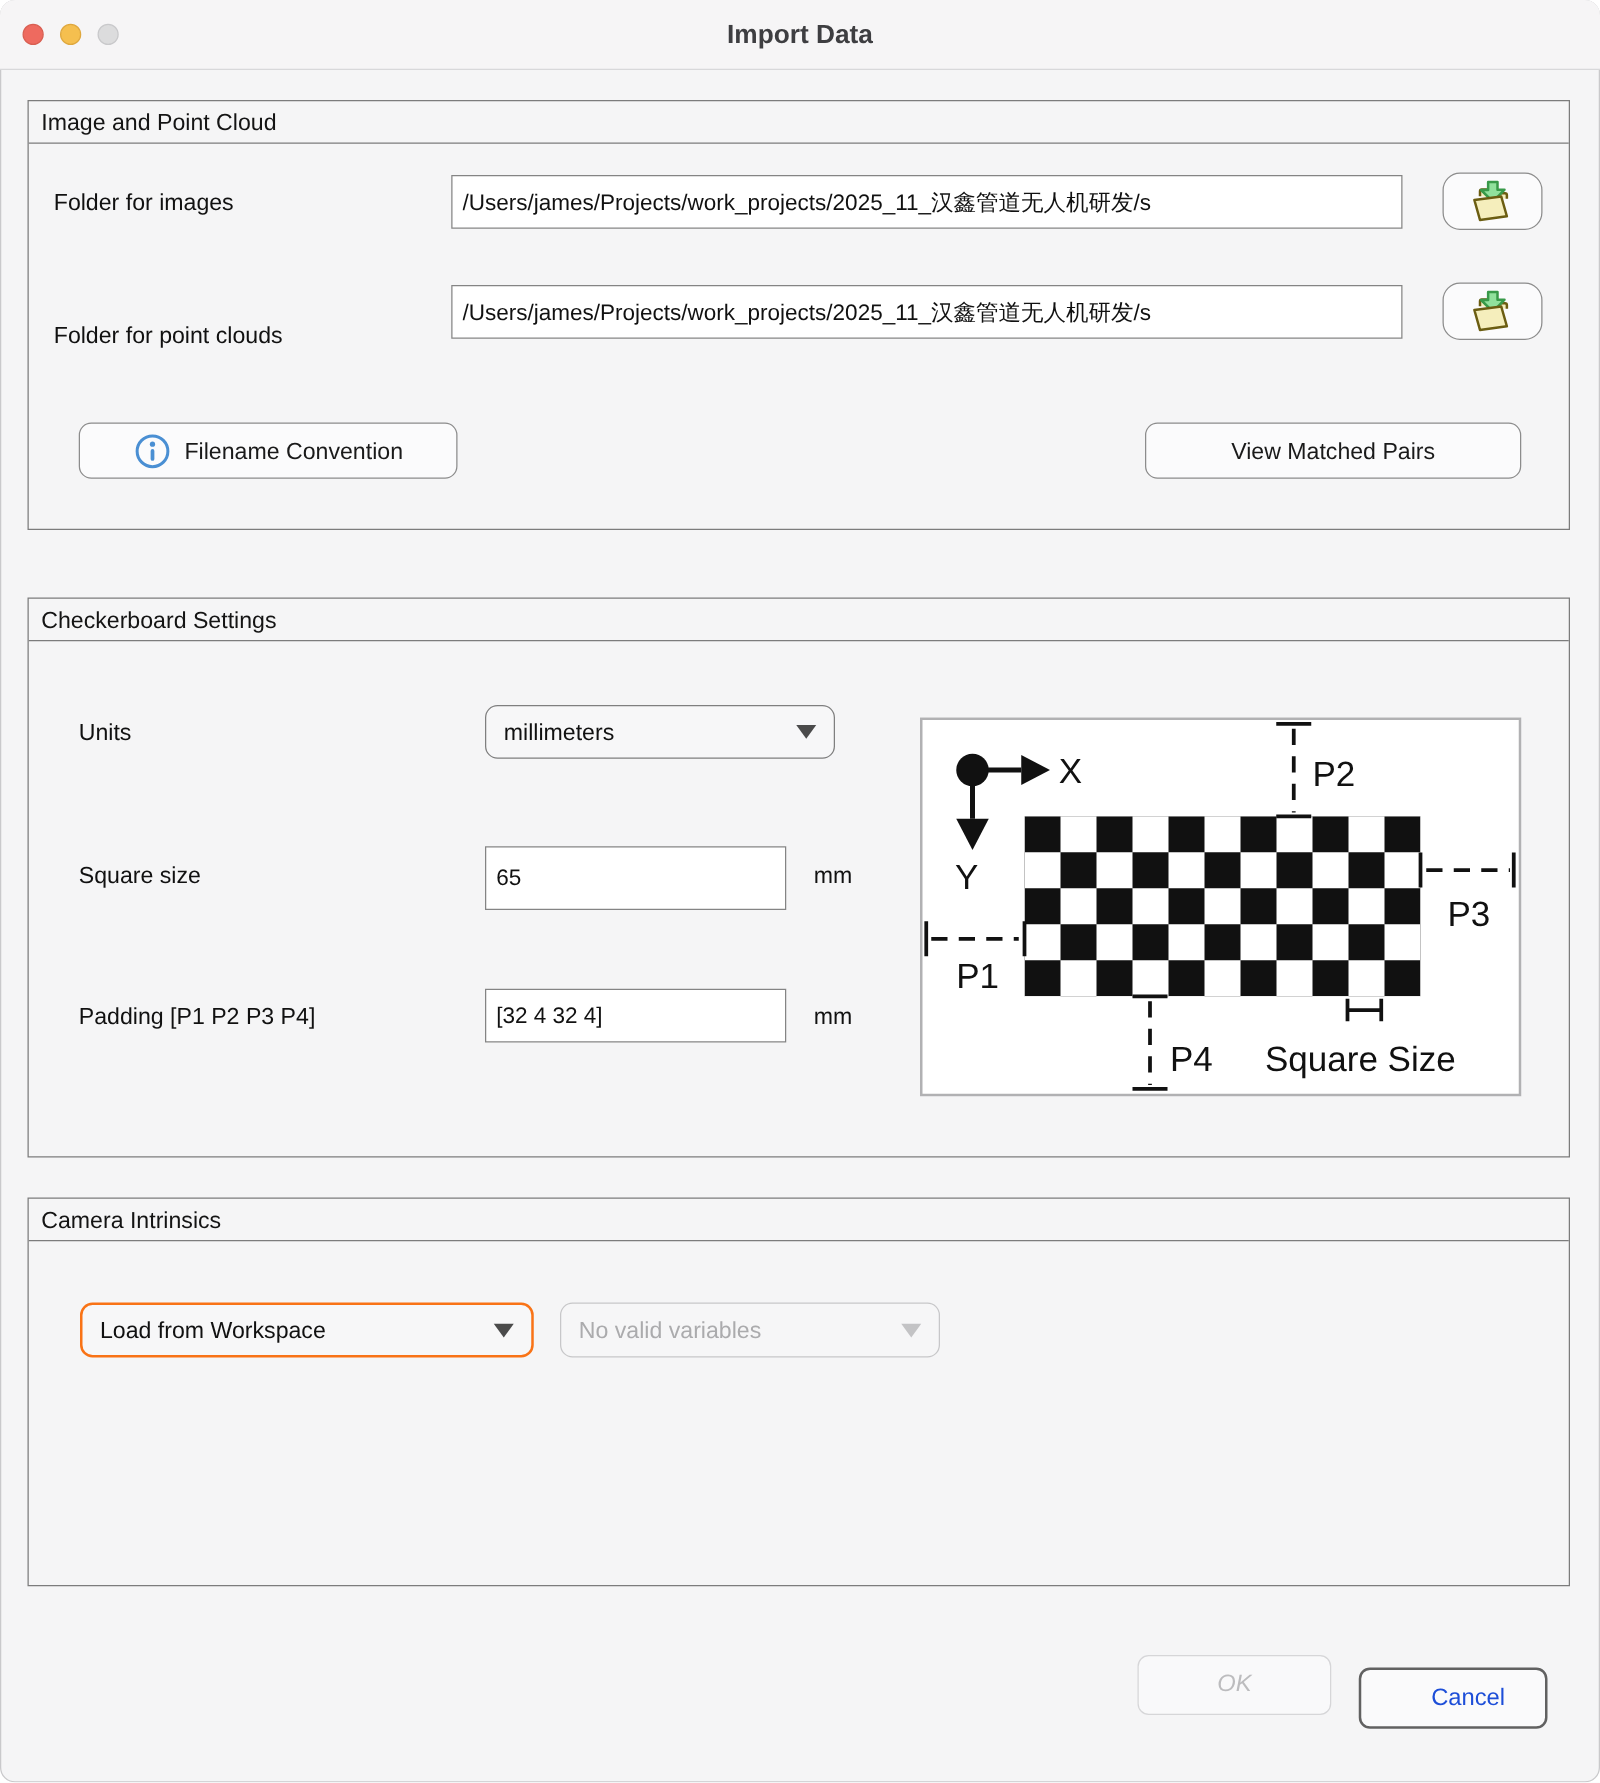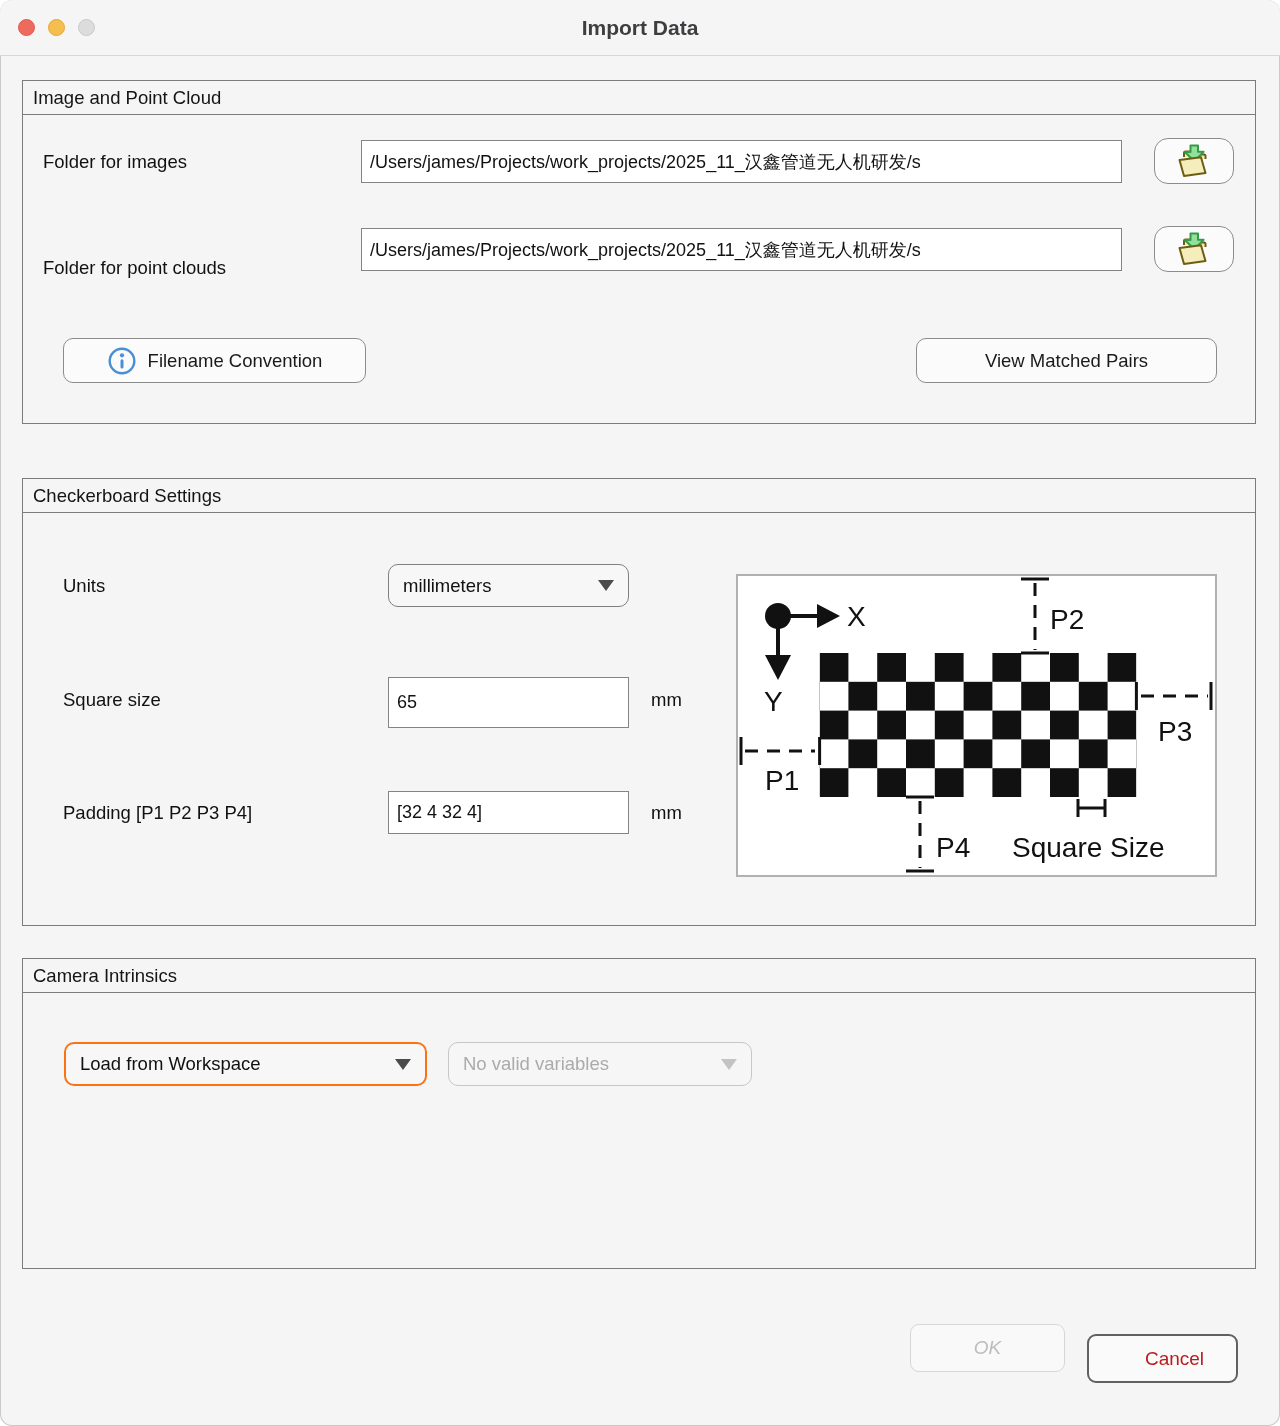--- a/index.html
+++ b/index.html
@@ -19,21 +19,21 @@
   .browse{border-radius:14px;}
   .dropdown{position:absolute;display:flex;align-items:center;justify-content:space-between;background:#f7f7f8;border:1.5px solid #7f7f7f;border-radius:10px;padding:0 14px;font-size:18.5px;color:#111;box-sizing:border-box;}
   .dropdown.dark{border:2px solid #f97316;gap:28px;}
   .dropdown.disabled{border:1.5px solid #c7c7c9;color:#ababad;background:#f6f6f7;text-align:center;}
   .tri{width:0;height:0;border-left:8px solid transparent;border-right:8px solid transparent;border-top:11px solid #4b4b4b;}
   .tri.gray{border-top-color:#c3c3c5;}
   .diagram{position:absolute;background:#ffffff;border:2px solid #b1b1b3;box-sizing:border-box;}
   .dlabel{font-size:28px;fill:#111;font-family:"Liberation Sans",sans-serif;}
   .footer-btn{position:absolute;display:flex;align-items:center;justify-content:center;font-size:19px;border-radius:9px;box-sizing:border-box;}
   .ok{background:#f9f9fa;border:1.5px solid #d6d6d8;color:#bcbcbe;}
-  .cancel{background:#fafafb;border:2px solid #616161;color:#b91c1c;padding-left:24px;}
+  .cancel{background:#fafafb;border:2px solid #616161;color:#1d4ed8;padding-left:24px;}
 </style>
 </head>
 <body>
 
 <div class="window">
 
   <div class="titlebar">
     <div class="lights">
       <span class="light red"></span>
       <span class="light yellow"></span>
@@ -75,21 +75,21 @@
     </div>
     <div class="btn" style="left:893px;top:257px;width:301px;height:45px;">
       <span>View Matched Pairs</span>
     </div>
   </div>
 
   <div class="groupbox" style="top:463px;height:448px;margin-top:15px;">
     <div class="group-header">Checkerboard Settings</div>
 
     <div class="lbl" style="left:40px;top:94px;">Units</div>
-    <div class="dropdown" style="left:365px;top:85px;width:241px;height:43px;gap:17px;">
+    <div class="dropdown" style="left:365px;top:85px;width:280px;height:43px;gap:17px;">
       <span>millimeters</span>
       <span class="tri"></span>
     </div>
 
     <div class="lbl" style="left:40px;top:208px;">Square size</div>
     <input class="tfield" style="left: 365px; top: 198px; width: 241px; height: 51px;" type="text" value="65">
     <div class="lbl" style="left:628px;top:208px;">mm</div>
 
     <div class="lbl" style="left:40px;top:321px;">Padding [P1 P2 P3 P4]</div>
     <input class="tfield" style="left: 365px; top: 312px; width: 241px; height: 43px;" type="text" value="[32 4 32 4]">

